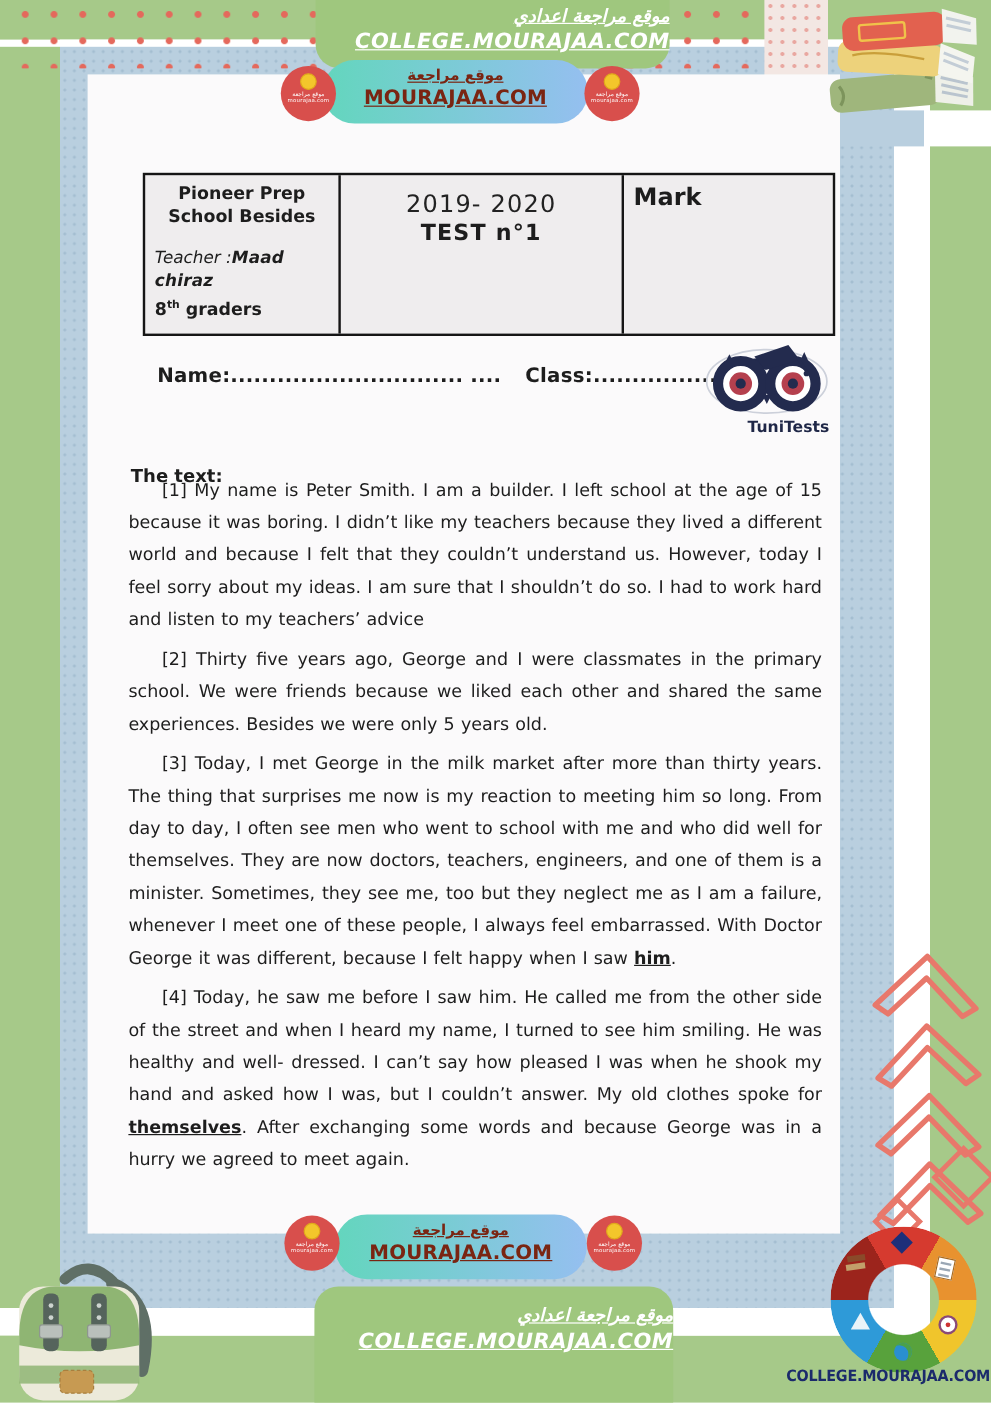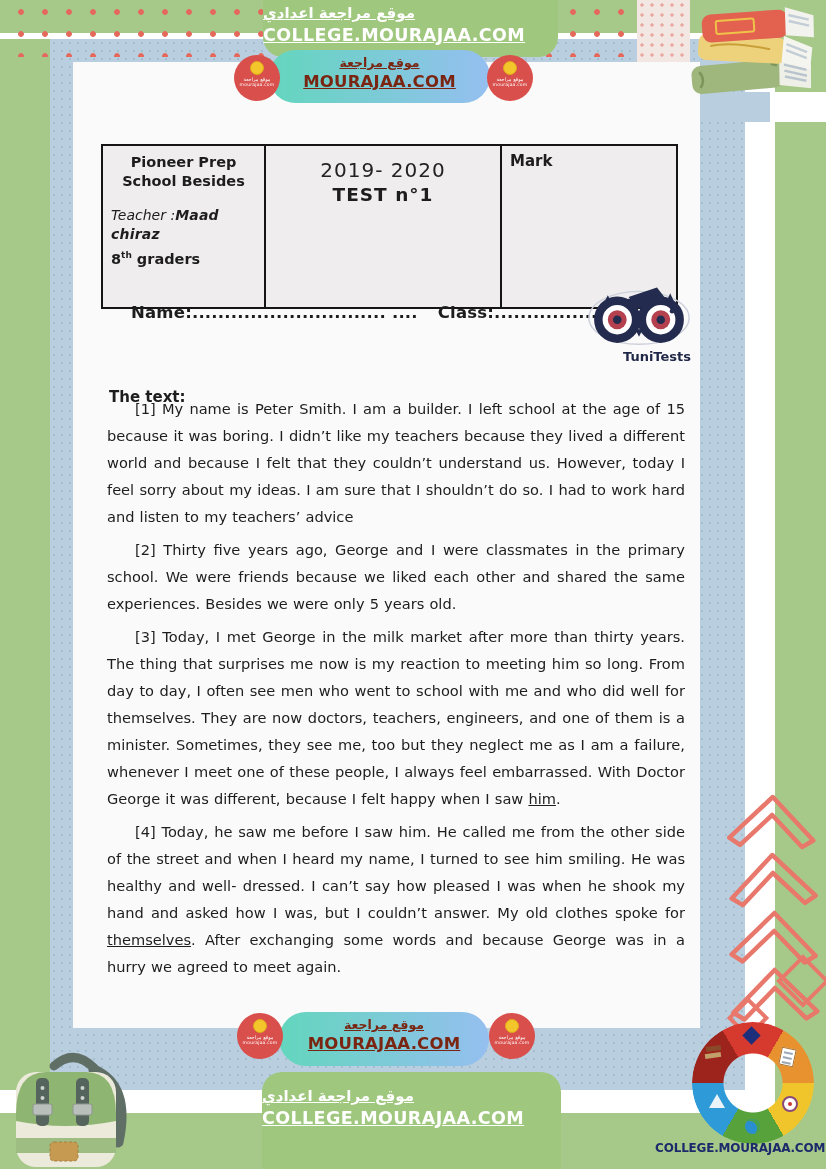--- a/index.html
+++ b/index.html
@@ -18,21 +18,21 @@
   .dots-top{left:0;top:0;width:636px;height:57px;z-index:3;
        background-image:radial-gradient(circle,#e4695c 2.5px,transparent 3.2px);
        background-size:24px 22px;background-position:9px 1px;}
   .pink-strip{left:637px;top:0;width:53px;height:112px;background:#f3e7e3;z-index:3;
        background-image:radial-gradient(circle,#e9a7a0 1.4px,transparent 1.9px);
        background-size:10px 10px;}
   .blk-blue-tr{left:690px;top:92px;width:80px;height:30px;background:#b9cfdf;z-index:3;}
   .blk-white-tr{left:770px;top:92px;width:56px;height:30px;background:#fff;z-index:3;}
 
   
-  .banner{background:#9fc77e;text-align:left;color:#fff;z-index:5;}
+  .banner{background:#9fc77e;text-align:right;color:#fff;z-index:5;font-style:italic;}
   .banner-top{left:263px;top:0;width:295px;height:57px;border-radius:0 0 20px 20px;padding-top:3px;box-sizing:border-box;}
   .banner-bottom{left:262px;top:1072px;width:299px;height:97px;border-radius:20px 20px 0 0;padding-top:14px;box-sizing:border-box;}
   .banner .ar{font-size:15px;font-weight:bold;text-decoration:underline;line-height:20px;}
   .banner .dom{display:inline-block;font-size:17.5px;font-weight:bold;letter-spacing:.4px;
                text-decoration:underline;color:#fff;line-height:24px;}
   .pill{z-index:6;text-align:center;border-radius:27px;
         background:linear-gradient(90deg,#63d6bd,#95bff0);box-sizing:border-box;}
   .pill-top{left:269px;top:50px;width:221px;height:53px;padding-top:4px;}
   .pill-bottom{left:279px;top:1012px;width:210px;height:54px;padding-top:4px;}
   .pill .ar{font-size:12.5px;font-weight:bold;color:#7a2512;text-decoration:underline;line-height:17px;}
@@ -40,48 +40,48 @@
              text-decoration:underline;line-height:22px;letter-spacing:.2px;}
   .badge{width:46px;height:46px;border-radius:50%;background:#d84f4c;z-index:7;
          text-align:center;box-sizing:border-box;overflow:hidden;}
   .badge .ball{width:14px;height:14px;border-radius:50%;background:#f3c62b;margin:6px auto 1px auto;
                border:1px solid #e0a81c;box-sizing:border-box;}
   .badge .cap1{font-size:5px;color:#fff;line-height:6px;}
   .badge .cap2{font-size:4.5px;color:#fff;line-height:6px;letter-spacing:.2px;}
 
   
   .paper{left:73px;top:62px;width:627px;height:966px;background:#fbfafb;z-index:4;color:#1d1d1d;}
-  .htable{position:absolute;left:28px;top:82px;width:577px;height:165px;display:flex;
+  .htable{position:absolute;left:46px;top:82px;width:577px;height:136px;display:flex;
           border:2.5px solid #151515;background:#efedee;box-sizing:border-box;}
   .hcell{box-sizing:border-box;}
   .hc1{width:163px;border-right:2.5px solid #151515;padding:7px 8px 4px 8px;}
   .hc2{width:236px;border-right:2.5px solid #151515;text-align:center;}
   .hc3{flex:1;padding:6px 8px;}
   .school{text-align:center;font-weight:bold;font-size:14.5px;line-height:19px;}
   .teacher{margin-top:15px;font-style:italic;font-size:14px;line-height:19px;padding-right:14px;}
   .teacher b{letter-spacing:.2px;}
   .grade{margin-top:6px;font-weight:bold;font-size:14.5px;}
   .grade sup{font-size:9px;}
   .year{margin-top:12px;font-size:20px;letter-spacing:1px;color:#222;}
   .exam1{margin-top:26px;font-weight:bold;font-size:21px;letter-spacing:.5px;}
   .exam2{font-weight:bold;font-size:18.5px;letter-spacing:1px;line-height:26px;}
-  .mark{font-weight:bold;font-size:15px;}
+  .mark{font-weight:bold;font-size:20px;}
 
   .nameline{position:absolute;left:58px;top:241px;font-weight:bold;font-size:16.5px;
             letter-spacing:.2px;white-space:nowrap;}
   .nameline .cls{margin-left:14px;}
 
   .owl-wrap{position:absolute;left:512px;top:221px;width:108px;height:88px;text-align:center;}
   .owl-label{font-size:13px;font-weight:bold;color:#1f2747;text-align:right;padding-right:2px;margin-top:-2px;}
 
   .text-heading{position:absolute;left:36px;top:326px;font-weight:bold;font-size:15px;}
   .reading{position:absolute;left:34px;top:333px;width:578px;}
   .reading p{margin:0 0 6px 0;font-size:14.6px;line-height:27px;text-align:justify;
              text-indent:28px;word-spacing:.5px;}
-  .hl{font-weight:normal;text-decoration:underline;}
+  .hl{font-weight:bold;text-decoration:underline;}
 
   
   .chev{z-index:4;width:92px;height:60px;}
   .chev svg{display:block;}
 
   
   .ring{left:692px;top:1022px;width:122px;height:122px;border-radius:50%;z-index:6;
         background:conic-gradient(from 330deg,
           #d63a2f 0 60deg,#e8922f 60deg 120deg,#f0c52c 120deg 180deg,
           #58a23c 180deg 240deg,#2e9ad8 240deg 300deg,#9c241c 300deg 360deg);

